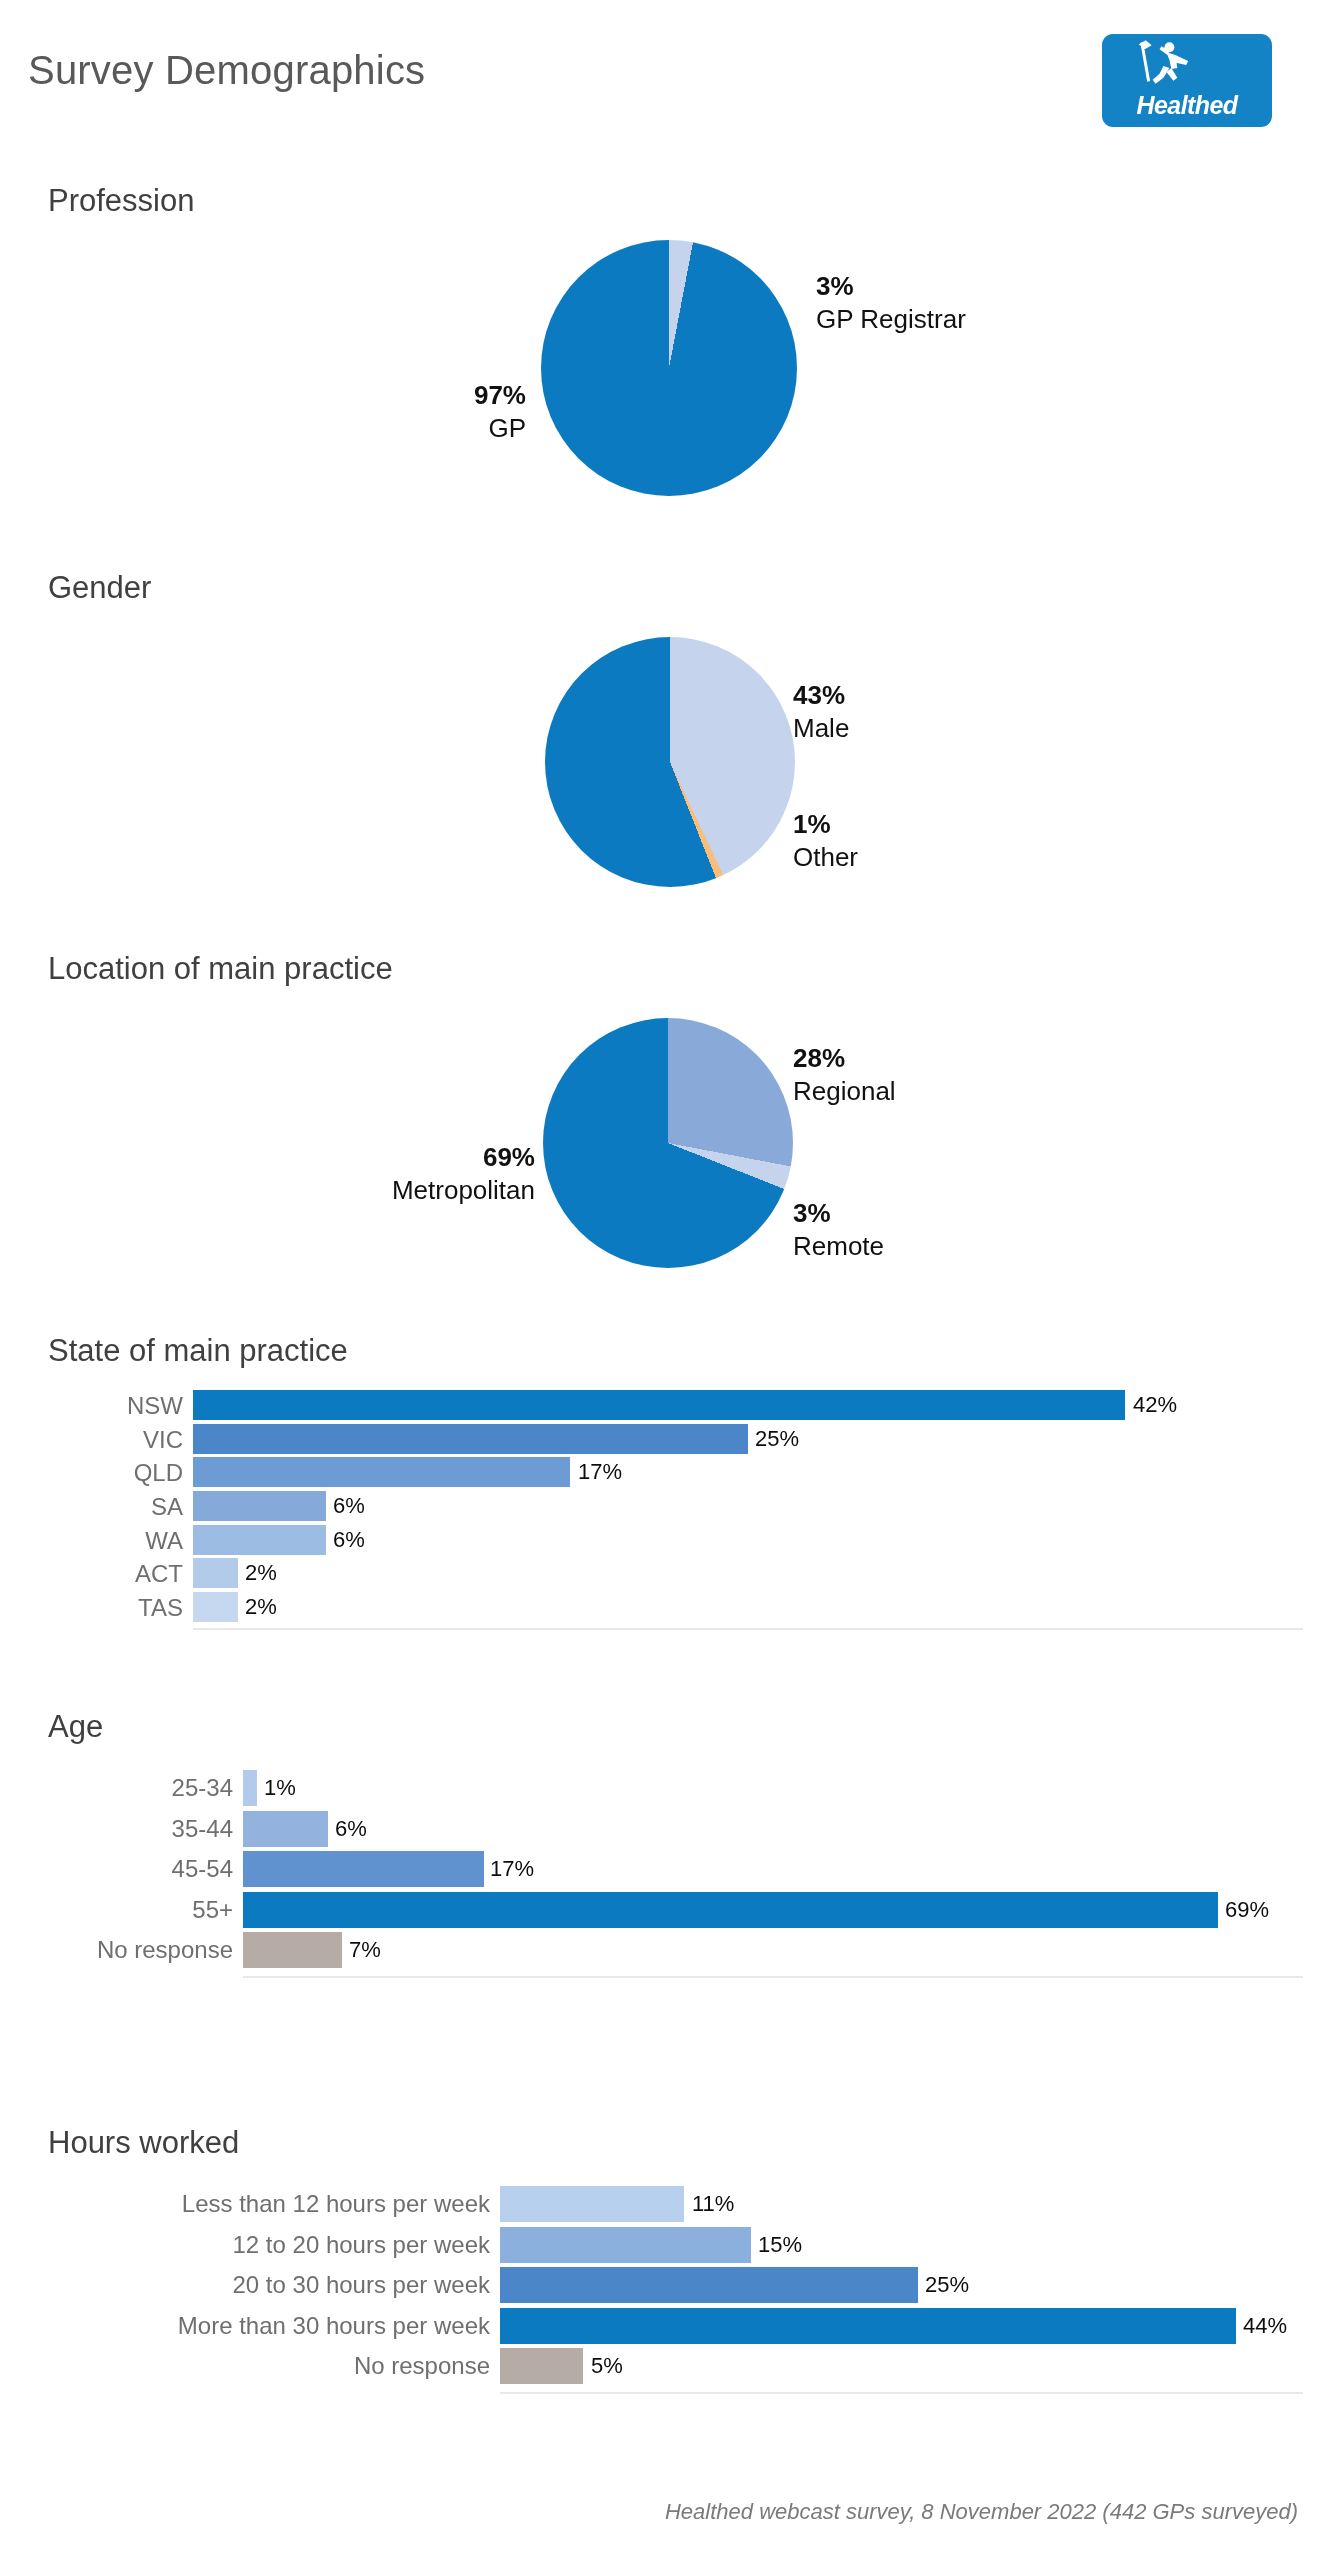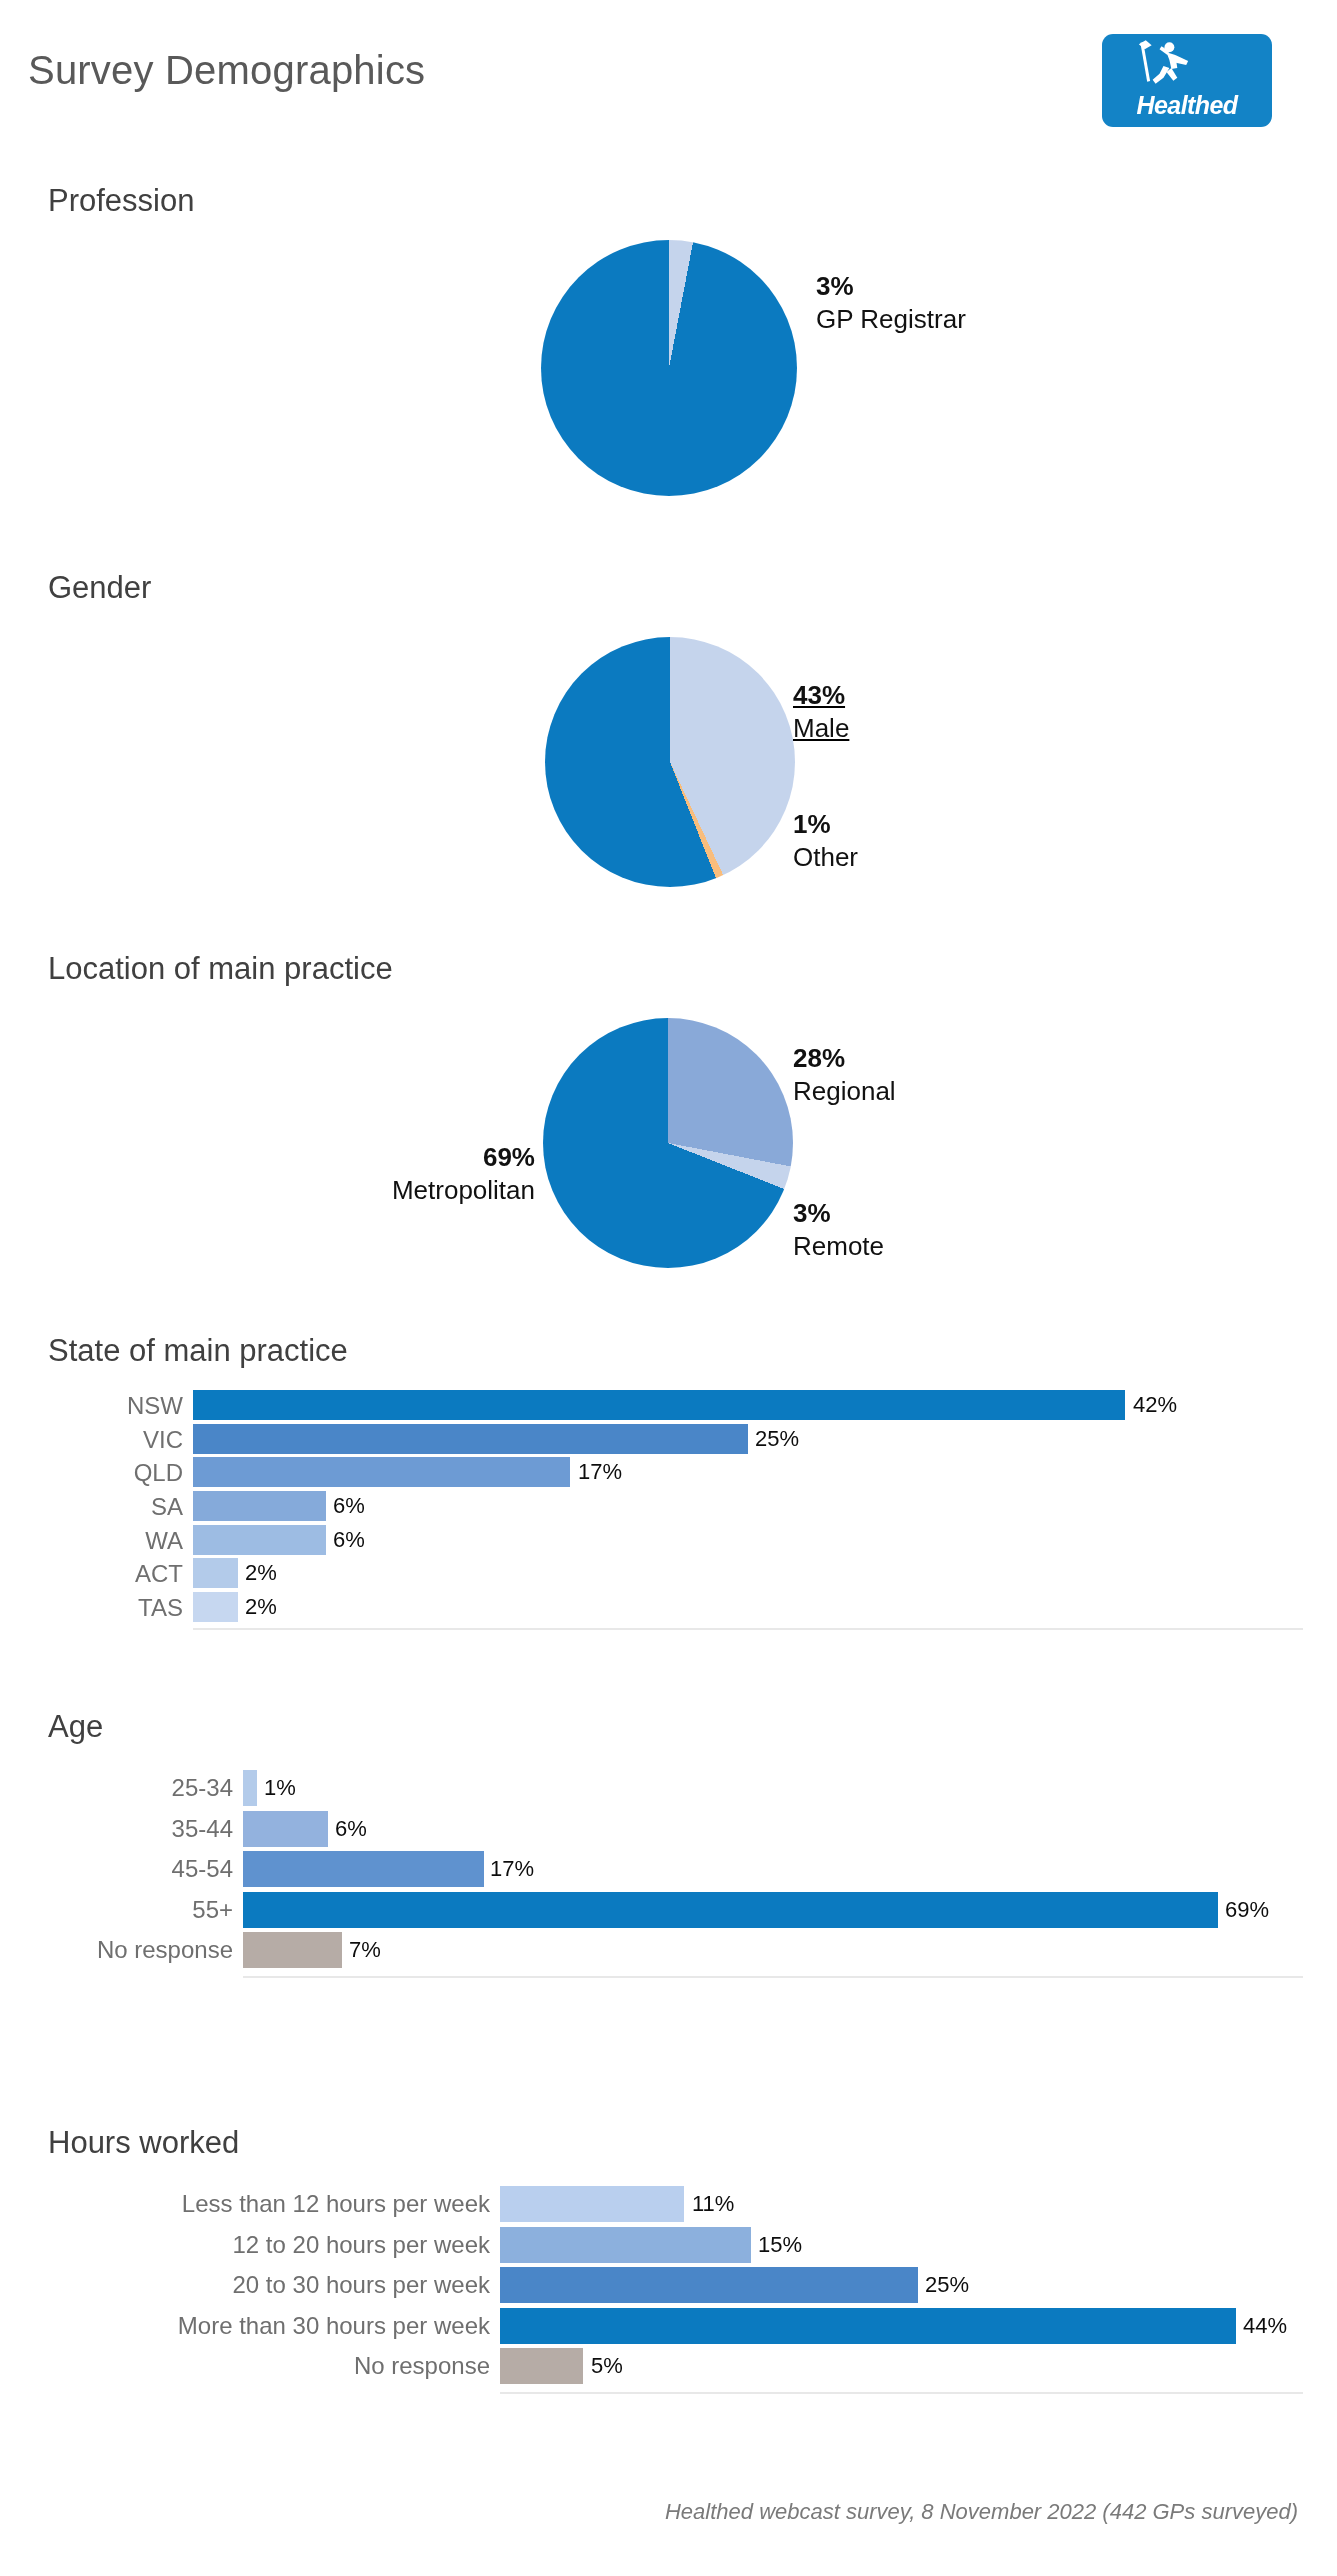--- a/index.html
+++ b/index.html
@@ -134,34 +134,38 @@
 
     <div class="pie-wrap" style="left:0;top:0;width:1338px;height:258px;">
       <div class="pie" style="left:541px; top:57px; width:256px; height:256px;
                   background: conic-gradient(from 0deg, #c5d4ec 0deg 10.8deg, #0b7ac0 10.8deg 360deg);"></div>
 
       <div class="callout right" style="left:816px; top:87px;">
         <span class="pct">3%</span>
         <span class="lbl">GP Registrar</span>
       </div>
 
+      <div class="callout left" style="left:258px; width:268px; top:196px;">
+        <span class="pct">97%</span>
+        <span class="lbl">GP</span>
+      </div>
     </div>
   </div>
 
   <div class="section" style="top:570px;">
     <div class="section-title">Gender</div>
 
     <div class="pie-wrap" style="left:0;top:0;width:1338px;height:277px;">
       <div class="pie" style="left:545px; top:67px; width:250px; height:250px;
                   background: conic-gradient(from 0deg,
                       #c5d4ec 0deg 154.8deg,
                       #f9bd7c 154.8deg 158.4deg,
                       #0b7ac0 158.4deg 360deg);"></div>
 
-      <div class="callout right" style="left:793px; top:109px;text-decoration:underline;">
+      <div class="callout right" style="left:793px; top:109px;">
         <span class="pct">43%</span>
         <span class="lbl">Male</span>
       </div>
 
       <div class="callout right" style="left:793px; top:238px;">
         <span class="pct">1%</span>
         <span class="lbl">Other</span>
       </div>
 
     </div>

